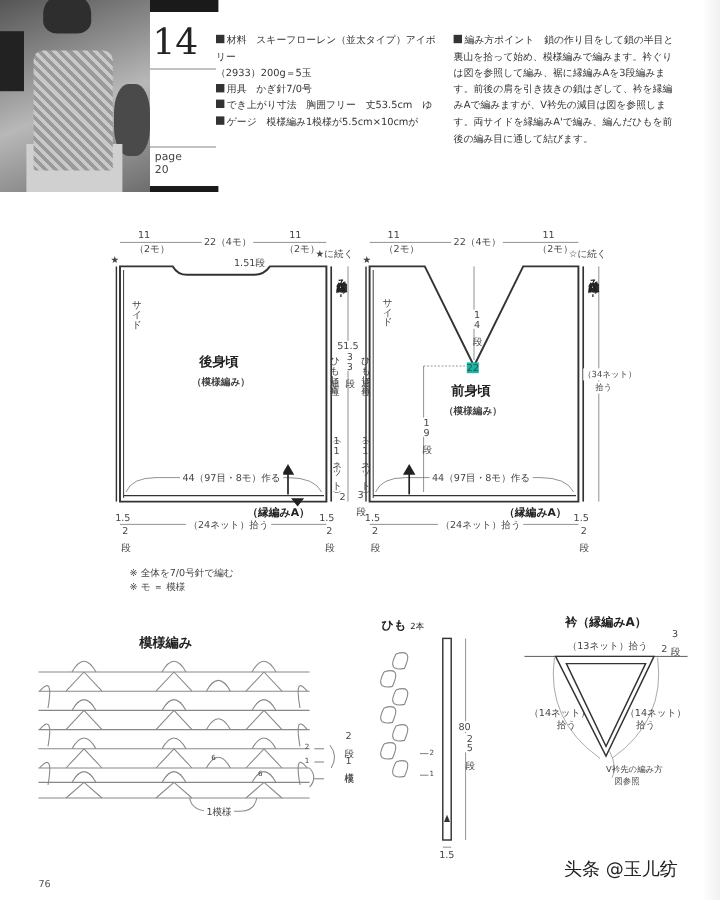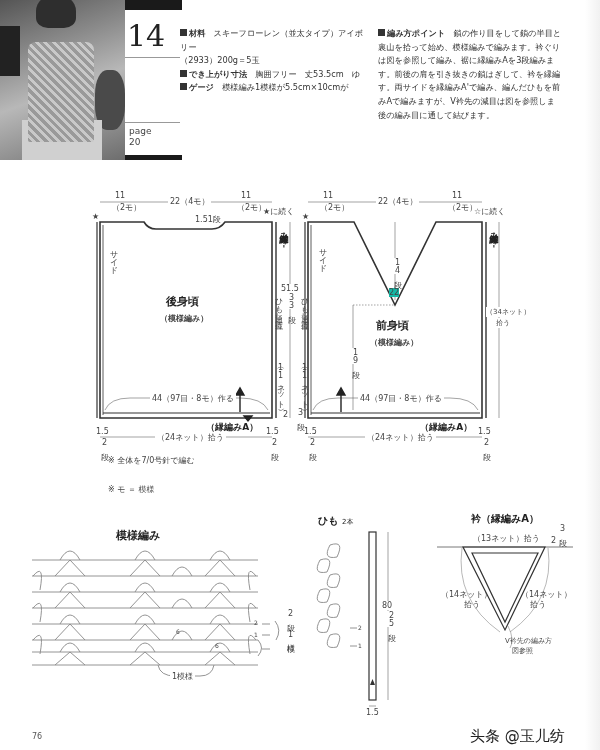--- a/index.html
+++ b/index.html
@@ -12,29 +12,29 @@
   .photo .shirt { position:absolute; left:22px; top:120px; width:80px; height:40px; background:#d0d0d0; }
   .photo .frame { position:absolute; left:0; top:26px; width:20px; height:50px; background:#222; }
   .photo .plant { position:absolute; left:95px; top:70px; width:30px; height:60px; background:#4a4a4a; border-radius:40%; }
   .numbar { left:125px; top:0; width:57px; height:10px; background:#1a1a1a; }
   .numbar2 { left:125px; top:155px; width:57px; height:5px; background:#1a1a1a; }
   .num { left:127px; top:18px; font-family:"DejaVu Serif", serif; font-size:30px; color:#222; }
   .hr1 { left:125px; top:57px; width:55px; height:1px; background:#999; }
   .hr2 { left:125px; top:122px; width:55px; height:1px; background:#999; }
   .pagelbl { left:129px; top:126px; font-size:9px; line-height:11px; color:#444; }
   .info { font-size:8.2px; line-height:13.6px; color:#333; }
-  .info b { font-weight:bold; }
+  .info b { font-weight:normal; }
   .sq { display:inline-block; width:7px; height:7px; background:#333; margin-right:2px; vertical-align:-0px; }
   .lbl { font-size:8px; color:#444; white-space:nowrap; }
   .lbl-b { font-size:10px; color:#222; font-weight:bold; white-space:nowrap; }
   .vtext { writing-mode:vertical-rl; text-orientation:upright; font-size:8px; color:#444; letter-spacing:-1px; }
   .vtext-b { writing-mode:vertical-rl; text-orientation:upright; font-size:9px; font-weight:bold; color:#222; letter-spacing:-1px; }
   svg { position:absolute; left:0; top:0; }
   .foot { left:32px; top:732px; font-size:8px; color:#555; }
-  .wm { left:470px; top:715px; font-size:15px; color:#222;margin-top:12px; }
+  .wm { left:470px; top:715px; font-size:15px; color:#222; }
   .rightshade { left:585px; top:0; width:15px; height:750px; background:linear-gradient(90deg,#fff,#f1f1f1); }
 </style>
 </head>
 <body>
 
 <div class="abs photo">
   <div class="frame"></div>
   <div class="plant"></div>
   <div class="shirt"></div>
   <div class="vest"></div>
@@ -46,31 +46,32 @@
 <div class="abs hr2"></div>
 <div class="abs pagelbl">
   <div>page</div>
   <div>20</div>
 </div>
 <div class="abs numbar2"></div>
 
 <div class="abs info" style="left:180px;top:27px;width:190px;">
   <div><span class="sq"></span><b>材料</b>　<span>スキーフローレン（並太タイプ）アイボリー</span></div>
   <div><span>（2933）200g＝5玉</span></div>
+  <div><span class="sq"></span><b>用具</b>　<span>かぎ針7/0号</span></div>
   <div><span class="sq"></span><b>でき上がり寸法</b>　<span>胸囲フリー　丈53.5cm　ゆ</span></div>
   <div><span class="sq"></span><b>ゲージ</b>　<span>模様編み1模様が5.5cm×10cmが</span></div>
 </div>
 
 <div class="abs info" style="left:378px;top:27px;width:205px;">
   <div><span class="sq"></span><b>編み方ポイント</b>　<span>鎖の作り目をして鎖の半目と</span></div>
   <div>裏山を拾って始め、模様編みで編みます。衿ぐり</div>
   <div>は図を参照して編み、裾に縁編みAを3段編みま</div>
   <div>す。前後の肩を引き抜きの鎖はぎして、衿を縁編</div>
+  <div>みAで編みますが、V衿先の減目は図を参照しま</div>
   <div>す。両サイドを縁編みA'で編み、編んだひもを前</div>
-  <div>みAで編みますが、V衿先の減目は図を参照しま</div>
   <div>後の編み目に通して結びます。</div>
 </div>
 
 <svg width="600" height="750">
   <g stroke="#333" fill="none">
 
     <path d="M100,222 L100,418 L272,418 L272,222 L225,222 Q220,229 212,229 L156,229 Q148,229 144,222 Z" stroke-width="1.6"></path>
     <line x1="97" y1="222" x2="97" y2="418" stroke-width="1.2"></line>
     <line x1="103" y1="225" x2="103" y2="415" stroke-width="0.8"></line>
     <line x1="103" y1="413" x2="270" y2="413" stroke-width="1.2"></line>
@@ -223,36 +224,36 @@
 
 <div class="abs lbl" style="left:323px;top:191px;">11</div>
 <div class="abs lbl" style="left:320px;top:202px;">（2モ）</div>
 <div class="abs lbl" style="left:376px;top:196px;background:#fff;padding:0 2px;">22（4モ）</div>
 <div class="abs lbl" style="left:452px;top:191px;">11</div>
 <div class="abs lbl" style="left:448px;top:202px;">（2モ）</div>
 <div class="abs lbl" style="left:302px;top:212px;">★</div>
 <div class="abs lbl" style="left:474px;top:206px;">☆に続く</div>
 <div class="abs vtext" style="left:316px;top:243px;">サイド</div>
 <div class="abs vtext-b" style="left:487px;top:228px;">縁編みA'</div>
-<div class="abs lbl" style="left:389px;top:248px;background:#14b8a6;margin-top:40px;">22</div>
+<div class="abs lbl" style="left:389px;top:262px;background:#14b8a6;margin-top:40px;">22</div>
 <div class="abs vtext" style="left:391px;top:258px;background:#fff;">14段</div>
 <div class="abs vtext" style="left:349px;top:348px;background:#fff;">19段</div>
 <div class="abs lbl-b" style="left:376px;top:318px;font-size:11px;">前身頃</div>
 <div class="abs lbl" style="left:370px;top:337px;font-weight:bold;">（模様編み）</div>
 <div class="abs lbl" style="left:486px;top:307px;background:#fff;font-size:7px;">（34ネット）</div>
 <div class="abs lbl" style="left:496px;top:318px;background:#fff;font-size:7px;">拾う</div>
 <div class="abs lbl" style="left:358px;top:393px;background:#fff;padding:0 2px;">44（97目・8モ）作る</div>
 <div class="abs lbl-b" style="left:420px;top:421px;font-size:9px;">（縁編みA）</div>
 <div class="abs lbl" style="left:365px;top:432px;background:#fff;padding:0 2px;">（24ネット）拾う</div>
 <div class="abs lbl" style="left:304px;top:427px;">1.5</div>
 <div class="abs vtext" style="left:306px;top:438px;">2段</div>
 <div class="abs lbl" style="left:478px;top:427px;">1.5</div>
 <div class="abs vtext" style="left:480px;top:438px;">2段</div>
 
-<div class="abs lbl" style="left:108px;top:455px;">※ 全体を7/0号針で編む</div>
+<div class="abs lbl" style="left:108px;top:472px;">※ 全体を7/0号針で編む</div>
 <div class="abs lbl" style="left:108px;top:484px;">※ モ ＝ 模様</div>
 
 <div class="abs lbl-b" style="left:116px;top:528px;font-size:11px;">模様編み</div>
 <div class="abs lbl" style="left:170px;top:671px;background:#fff;padding:0 2px;">1模様</div>
 <div class="abs lbl" style="left:254px;top:619px;font-size:6px;">2</div>
 <div class="abs lbl" style="left:254px;top:631px;font-size:6px;">1</div>
 <div class="abs vtext" style="left:284px;top:609px;">2段</div>
 <div class="abs vtext" style="left:284px;top:630px;">1模様</div>
 <div class="abs lbl" style="left:176px;top:628px;font-size:6px;">6</div>
 <div class="abs lbl" style="left:215px;top:642px;font-size:6px;">6</div>

